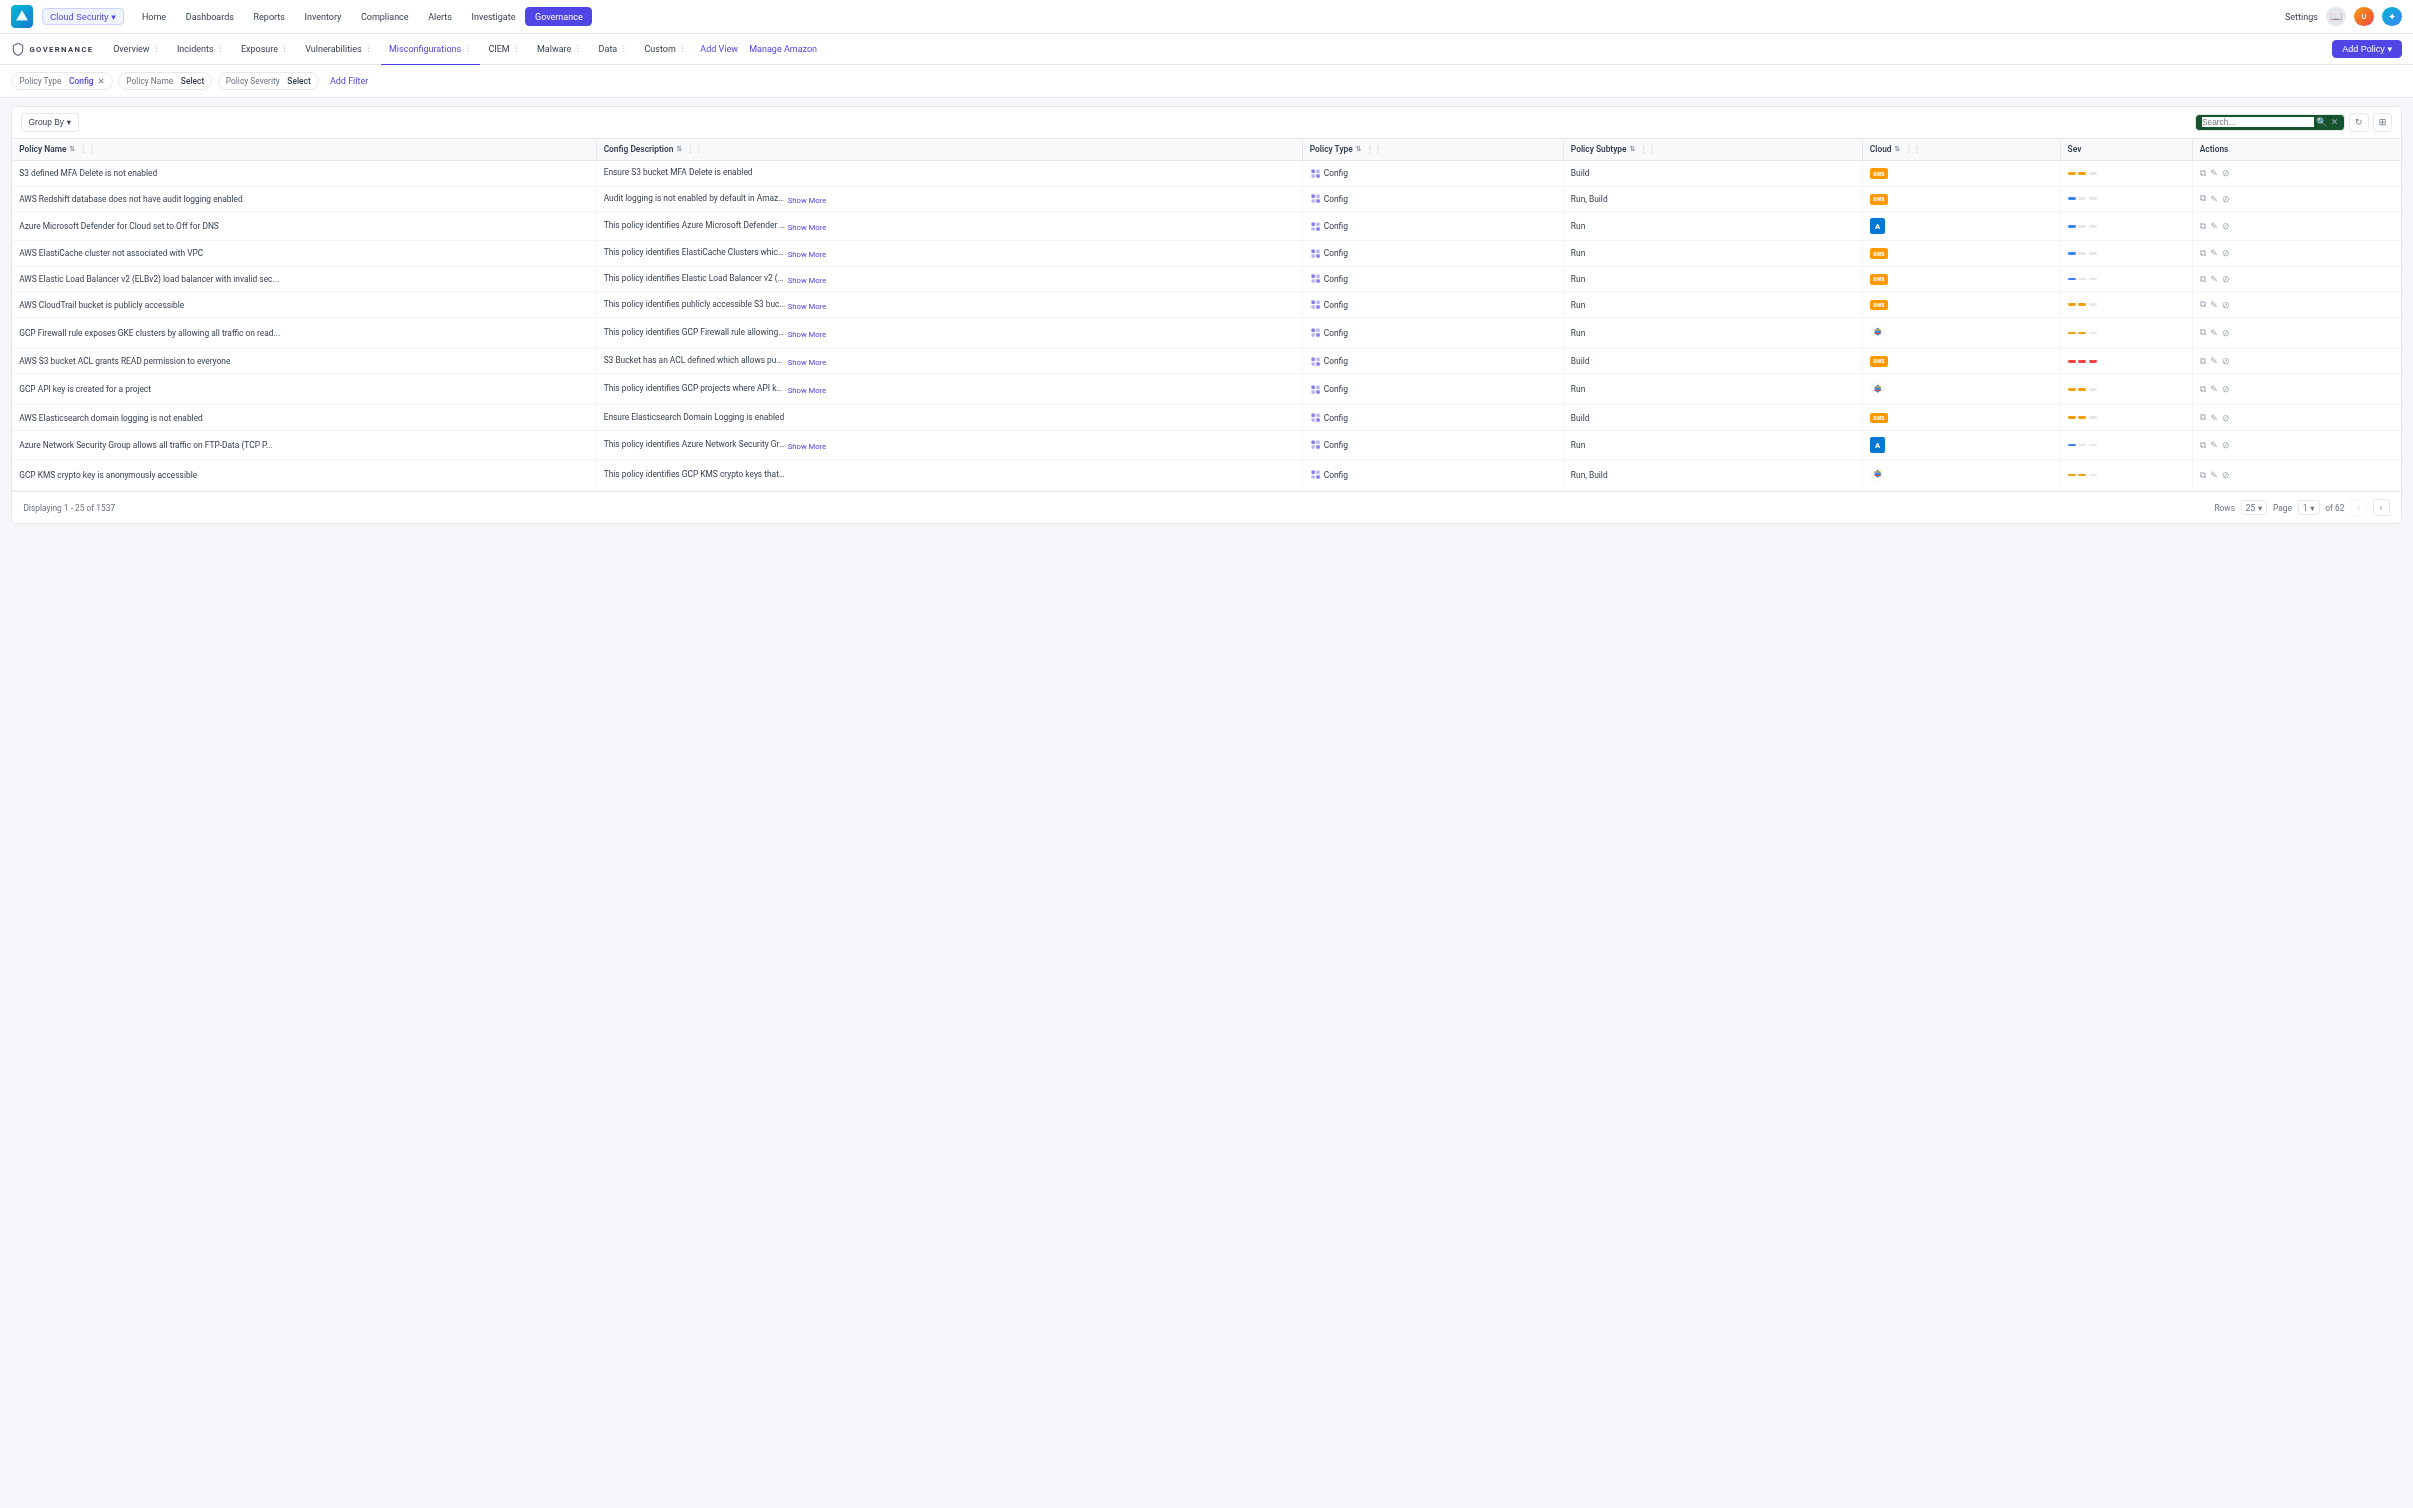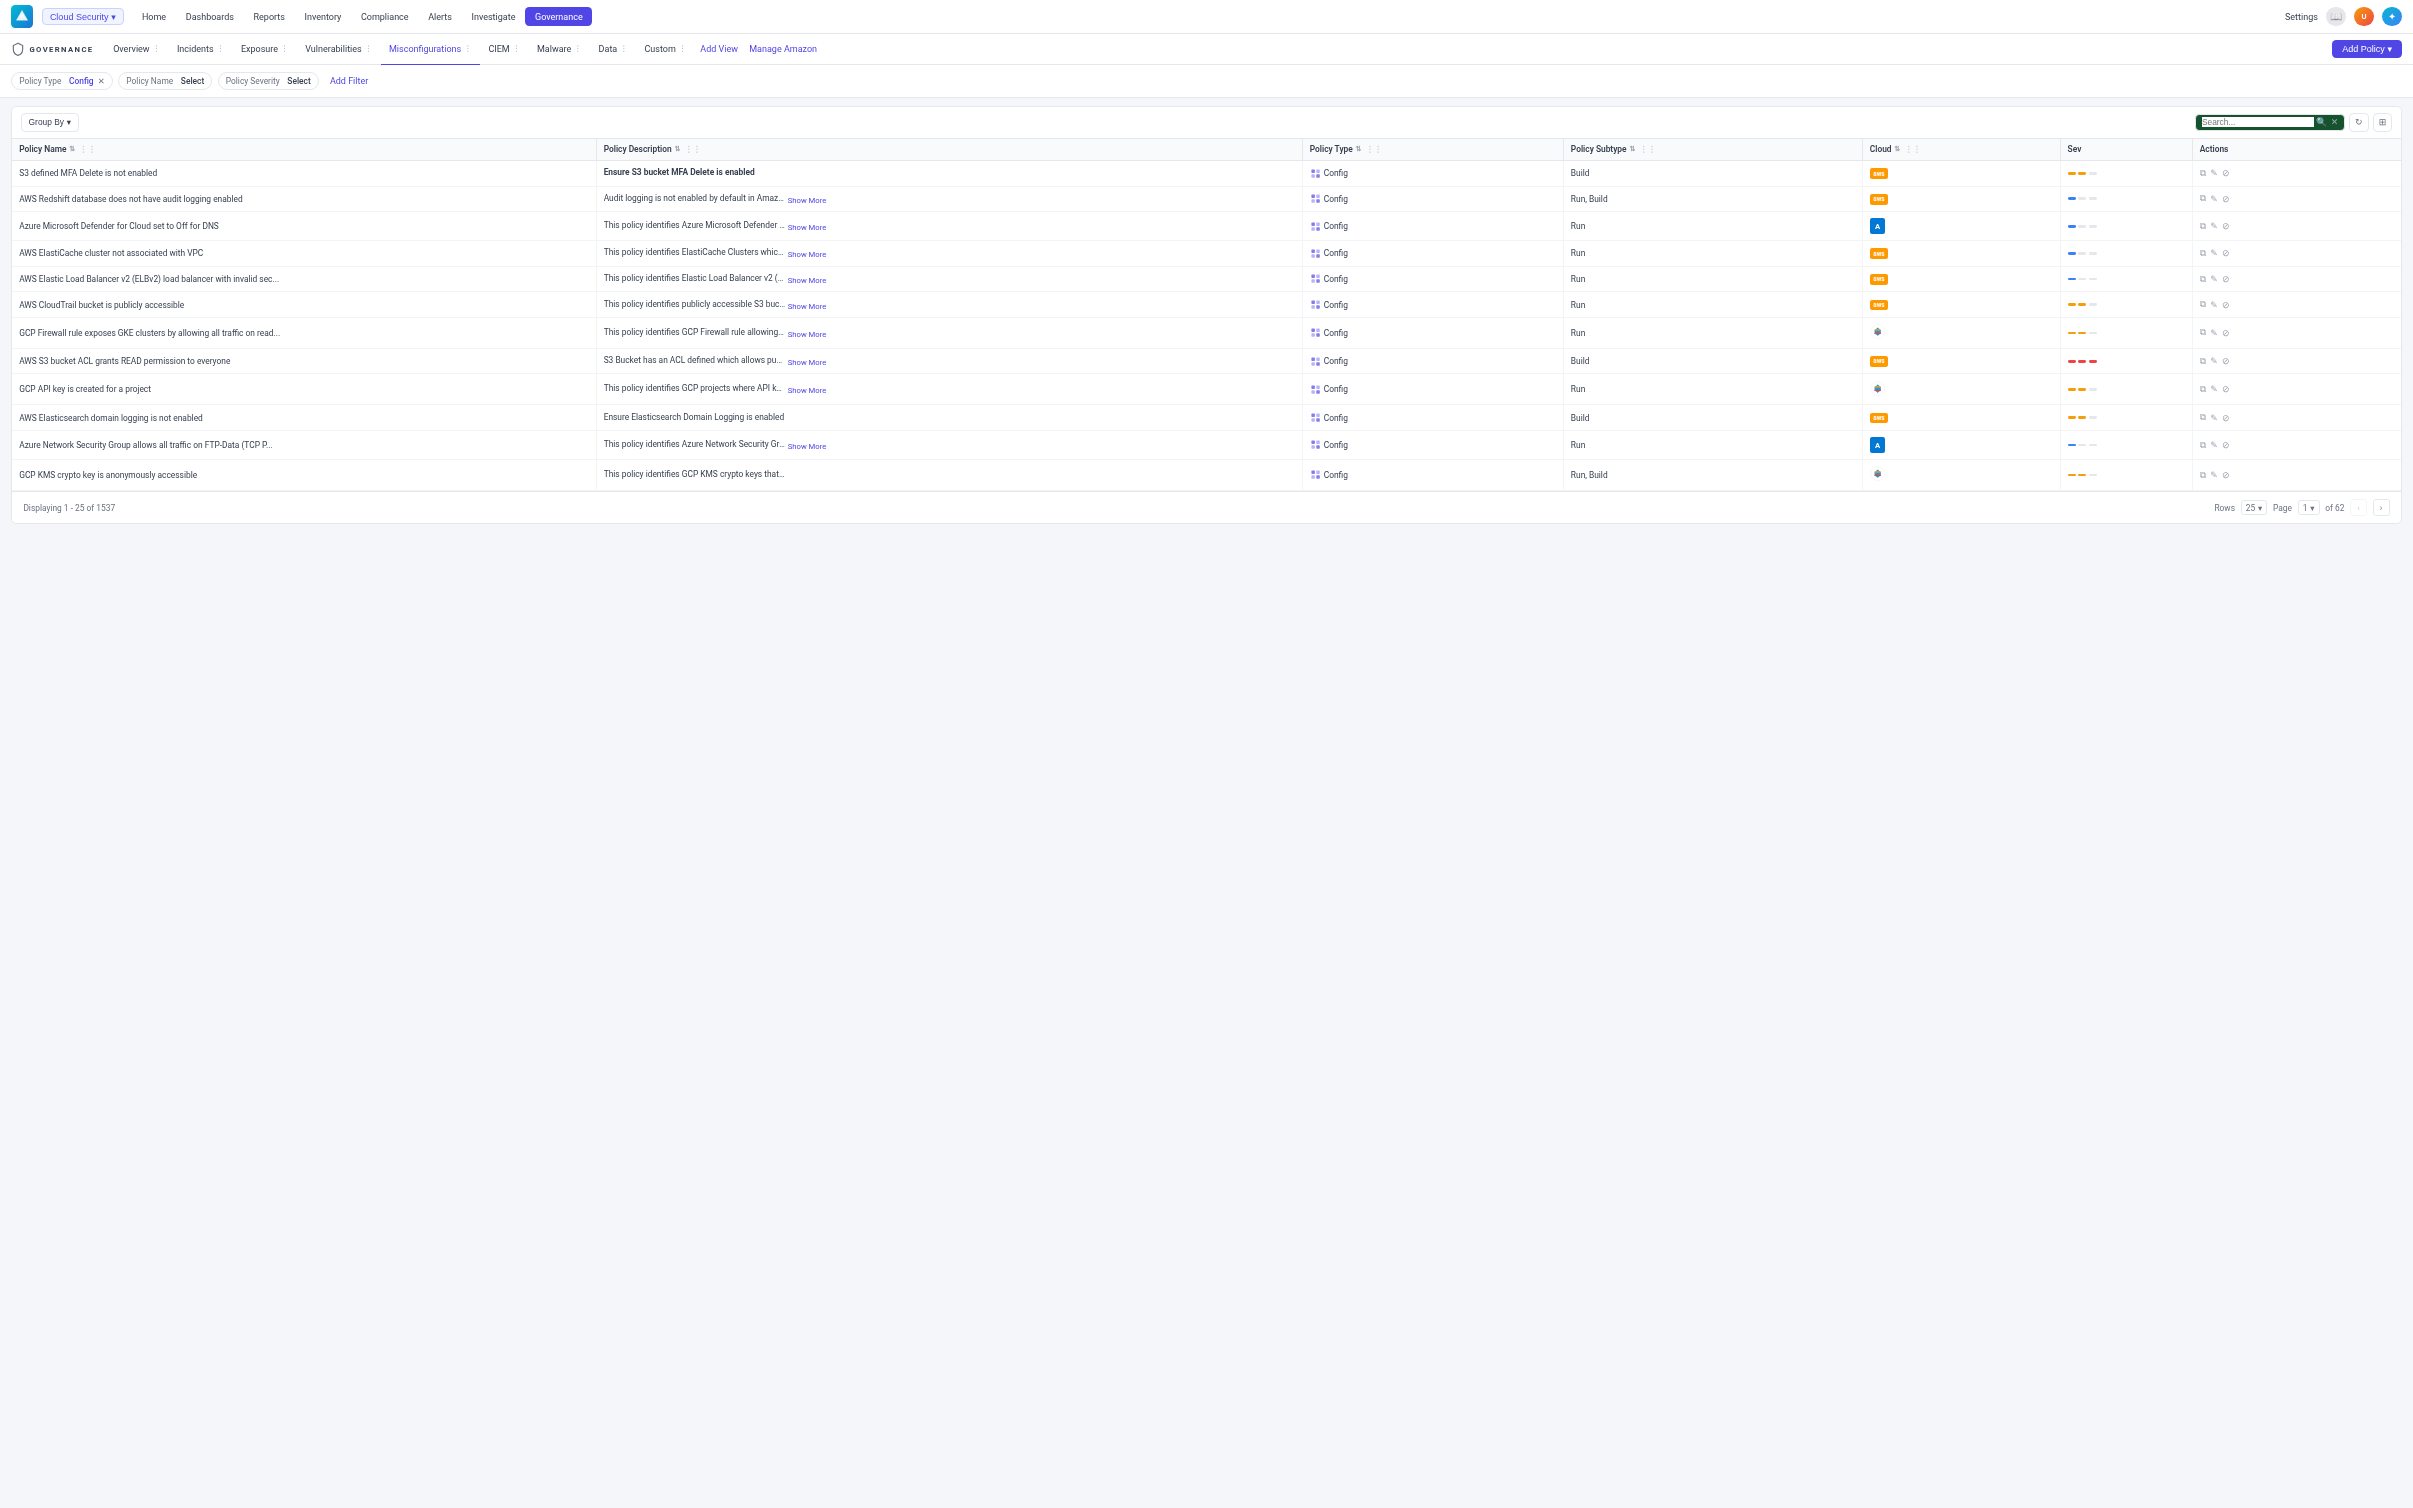--- a/index.html
+++ b/index.html
@@ -465,21 +465,21 @@
         <tr>
           <th style="min-width:154px; max-width:196px;">
             <div class="th-inner">
               <span>Policy Name</span>
               <span class="sort-icon">⇅</span>
               <span class="drag-icon col-drag">⋮⋮</span>
             </div>
           </th>
           <th style="min-width:223px;">
             <div class="th-inner">
-              <span>Policy Description</span>
+              <span>Config Description</span>
               <span class="sort-icon">⇅</span>
               <span class="drag-icon col-drag">⋮⋮</span>
             </div>
           </th>
           <th style="min-width:77px;">
             <div class="th-inner">
               <span>Policy Type</span>
               <span class="sort-icon">⇅</span>
               <span class="drag-icon col-drag">⋮⋮</span>
             </div>
@@ -509,21 +509,21 @@
               </div>
           </th>
         </tr>
       </thead>
       <tbody id="table-body">
       <tr>
       <td style="max-width:196px; overflow:hidden; text-overflow:ellipsis; white-space:nowrap;">
         <span>S3 defined MFA Delete is not enabled</span>
       </td>
       <td style="max-width:237px;">
-        <span style="overflow:hidden;text-overflow:ellipsis;white-space:nowrap;display:inline-block;max-width:182px;font-weight:bold;">Ensure S3 bucket MFA Delete is enabled</span>
+        <span style="overflow:hidden;text-overflow:ellipsis;white-space:nowrap;display:inline-block;max-width:182px;">Ensure S3 bucket MFA Delete is enabled</span>
         
       </td>
       <td>
         <div class="policy-type-badge">
           <svg width="11.2" height="11.2" viewBox="0 0 16 16" fill="none">
             <rect x="2" y="2" width="5" height="5" rx="1" fill="#4f46e5" opacity="0.7"></rect>
             <rect x="9" y="2" width="5" height="5" rx="1" fill="#4f46e5" opacity="0.4"></rect>
             <rect x="2" y="9" width="5" height="5" rx="1" fill="#4f46e5" opacity="0.4"></rect>
             <rect x="9" y="9" width="5" height="5" rx="1" fill="#4f46e5" opacity="0.7"></rect>
           </svg>

